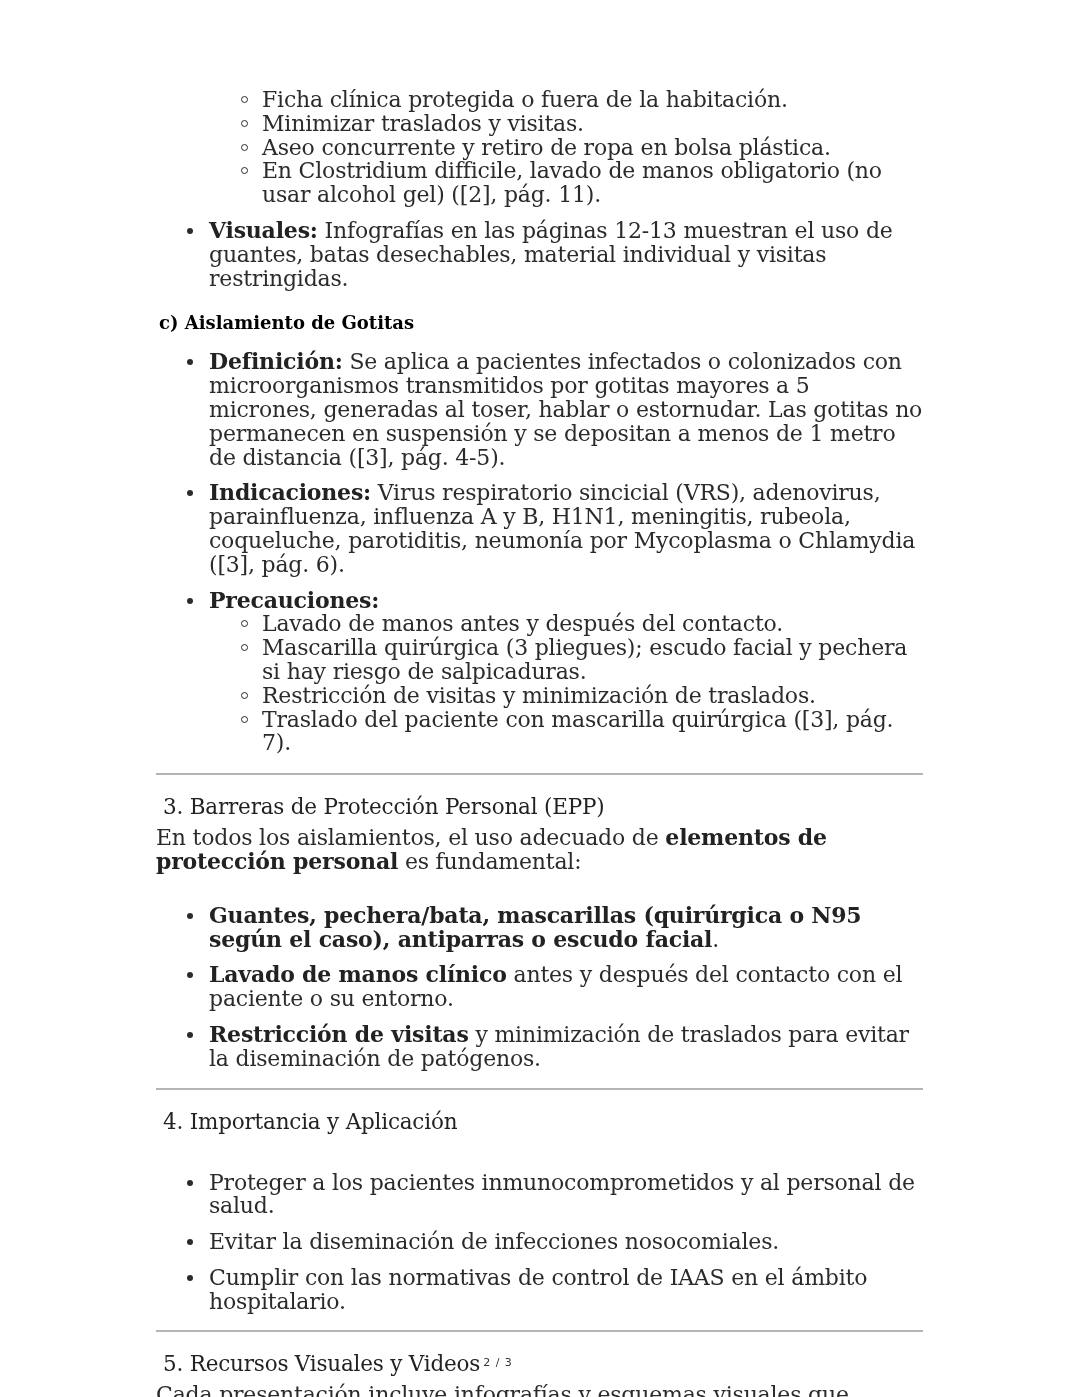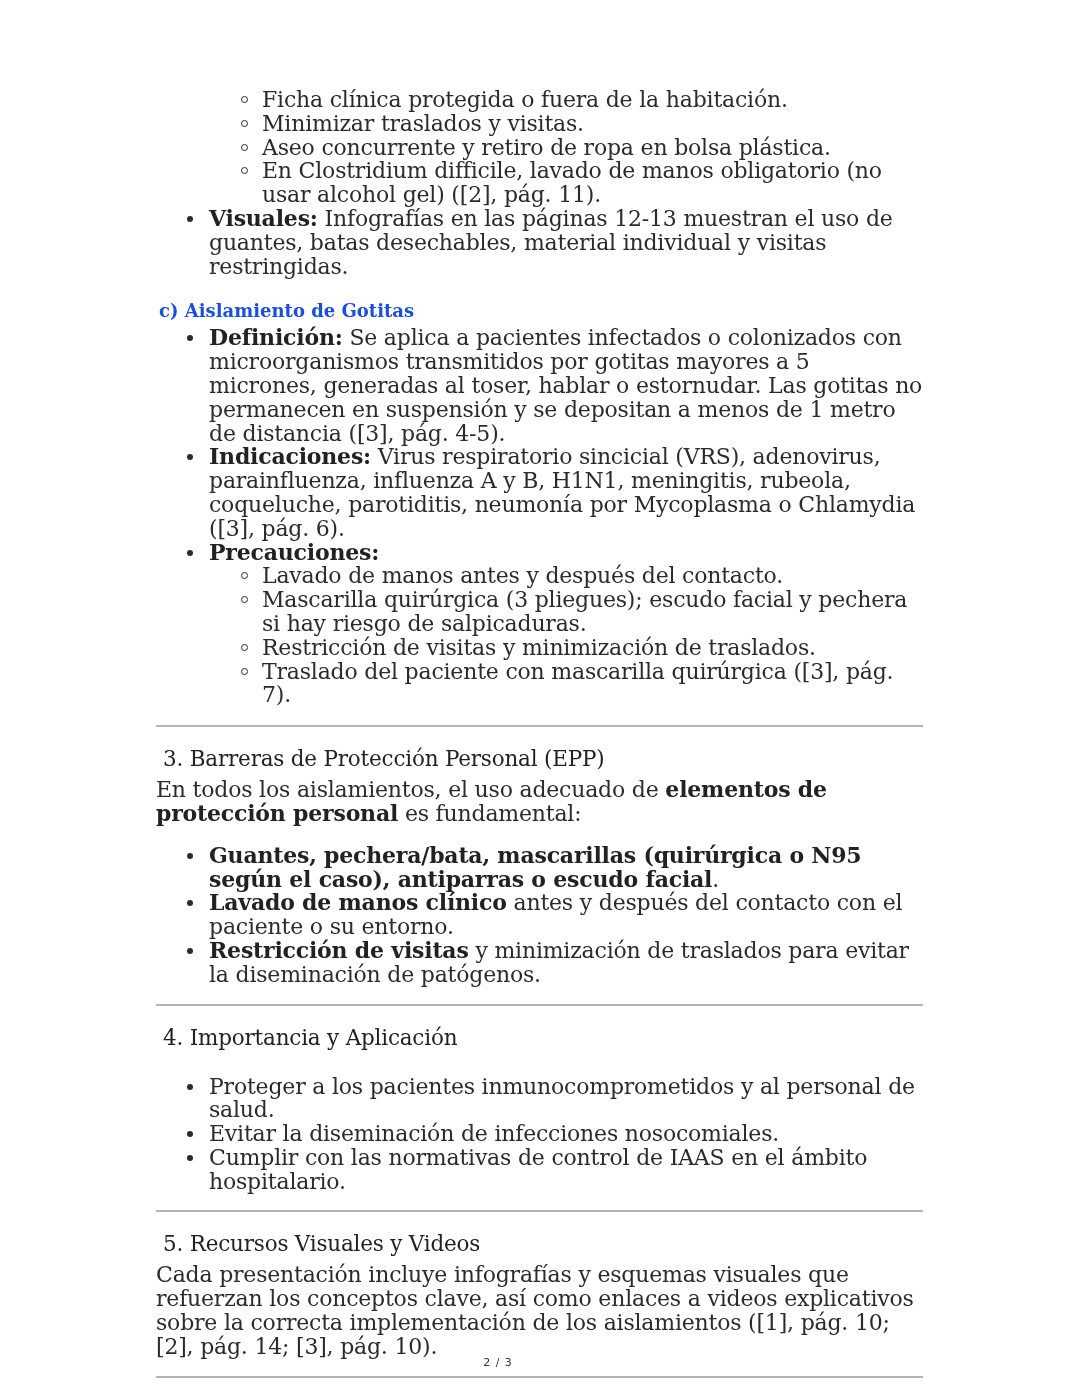--- a/index.html
+++ b/index.html
@@ -4,34 +4,34 @@
 <style>
   html, body { margin: 0; padding: 0; background: #ffffff; }
   body {
     width: 1080px; height: 1397px; position: relative; overflow: hidden;
     font-family: "DejaVu Serif", serif; color: #2b2b2b;
   }
   .page { position: absolute; left: 156px; top: 88px; width: 767px; }
   .txt { font-size: 22px; line-height: 23.8px; letter-spacing: -0.2px; }
   ul { margin: 0; padding: 0; list-style: none; }
   li { position: relative; }
-  .l1 > li { padding-left: 53px; }
+  .l1 > li { padding-left: 53px; margin-top: 12px; }
   .l1 > li::before {
     content: ""; position: absolute; left: 31px; top: 9px;
     width: 6px; height: 6px; border-radius: 50%; background: #2b2b2b;
   }
   .l2 > li { padding-left: 106px; }
   .l2 > li::before {
     content: ""; position: absolute; left: 85px; top: 8px;
     width: 5px; height: 5px; border-radius: 50%; border: 1.3px solid #2b2b2b; background: #fff;
   }
   .l2-in > li { padding-left: 53px; }
   .l2-in > li::before { left: 32px; }
   b { font-weight: bold; color: #222; }
-  h3.sub { font-size: 18px; font-weight: bold; margin: 0; padding-left: 3px; line-height: 24px; color: #1d4ed8; }
+  h3.sub { font-size: 18px; font-weight: bold; margin: 0; padding-left: 3px; line-height: 24px; color: #000000; }
   h2 { font-size: 21.5px; font-weight: normal; margin: 4px; padding-left: 3px; line-height: 30px; color: #222; letter-spacing: -0.2px; }
   hr.rule { border: 0; border-top: 2px solid #b4b4b4; margin: 0; width: 767px; }
   p { margin: 0; }
   .pagenum {
     position: absolute; left: 0; width: 996px; top: 1356px; text-align: center;
     font-family: "DejaVu Sans", sans-serif; font-size: 11px; color: #333; letter-spacing: 1px;
   }
 </style>
 </head>
 <body>

